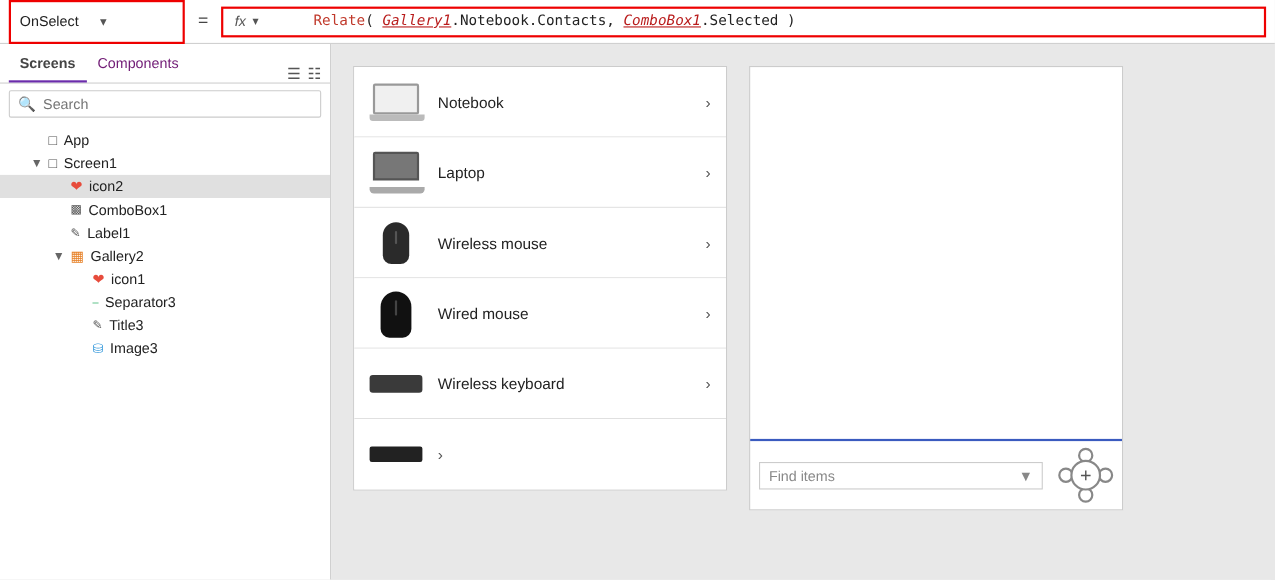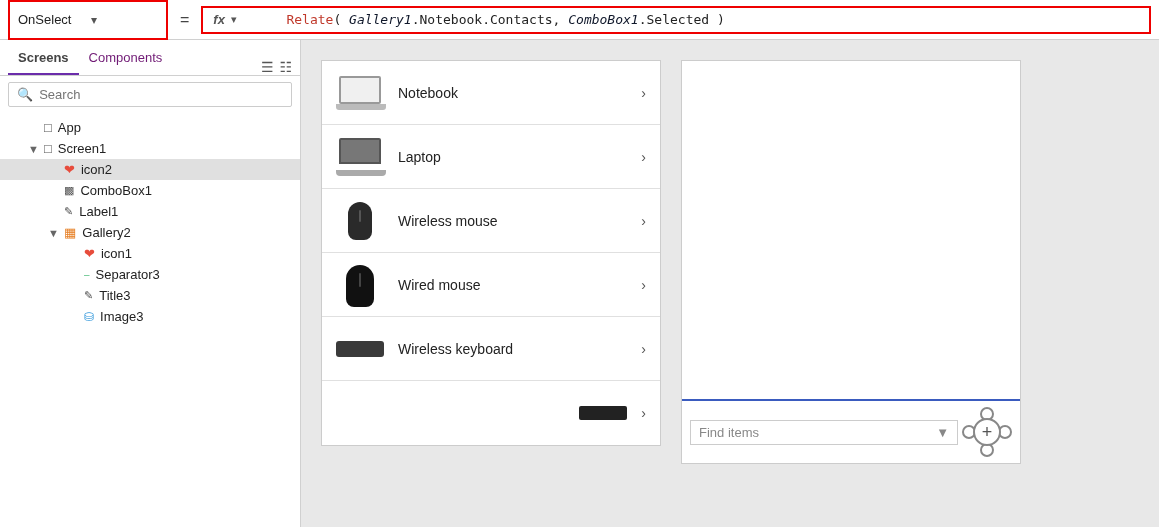--- a/index.html
+++ b/index.html
@@ -31,24 +31,24 @@
     .fx-box {
       display: flex;
       align-items: center;
       border: 2px solid #e00;
       padding: 2px 10px;
       height: 28px;
       background: #fff;
       flex: 1;
       gap: 6px;
     }
-    .fx-label { color: #555; font-style: italic; font-size: 13px; font-weight: bold; }
+    .fx-label { color: #555; font-style: italic; font-size: 13px; }
     .formula-text { font-size: 13px; font-family: 'Consolas', monospace; }
     .formula-text .func { color: #c0392b; padding-left: 44px; }
-    .formula-text .obj { color: #0f172a; font-style: italic; }
+    .formula-text .obj { color: #b91c1c; font-style: italic; text-decoration: underline; }
     .formula-text .plain { color: #222; }
 
     
     .main-layout {
       display: flex;
       height: calc(527px - 40px);
     }
 
     
     .sidebar {
@@ -160,21 +160,20 @@
       overflow: hidden;
     }
     .gallery-item {
       display: flex;
       align-items: center;
       padding: 10px 14px;
       border-bottom: 1px solid #e0e0e0;
       gap: 14px;
       background: #fff;
       min-height: 64px;
-      justify-content: flex-end;
     }
     .gallery-item:last-child { border-bottom: none; }
     .gallery-item .product-img {
       width: 48px;
       height: 40px;
       display: flex;
       align-items: center;
       justify-content: center;
     }
     .gallery-item .product-name {
@@ -217,21 +216,21 @@
     .contacts-body {
       flex: 1;
       min-height: 340px;
       border-bottom: 2px solid #3a5bbf;
       position: relative;
     }
     .contacts-footer {
       display: flex;
       align-items: center;
       padding: 6px 8px;
-      gap: 4px;
+      gap: 14px;
     }
     .find-items-input {
       flex: 1;
       border: 1px solid #ccc;
       padding: 4px 8px;
       font-size: 13px;
       color: #888;
       display: flex;
       align-items: center;
       justify-content: space-between;

